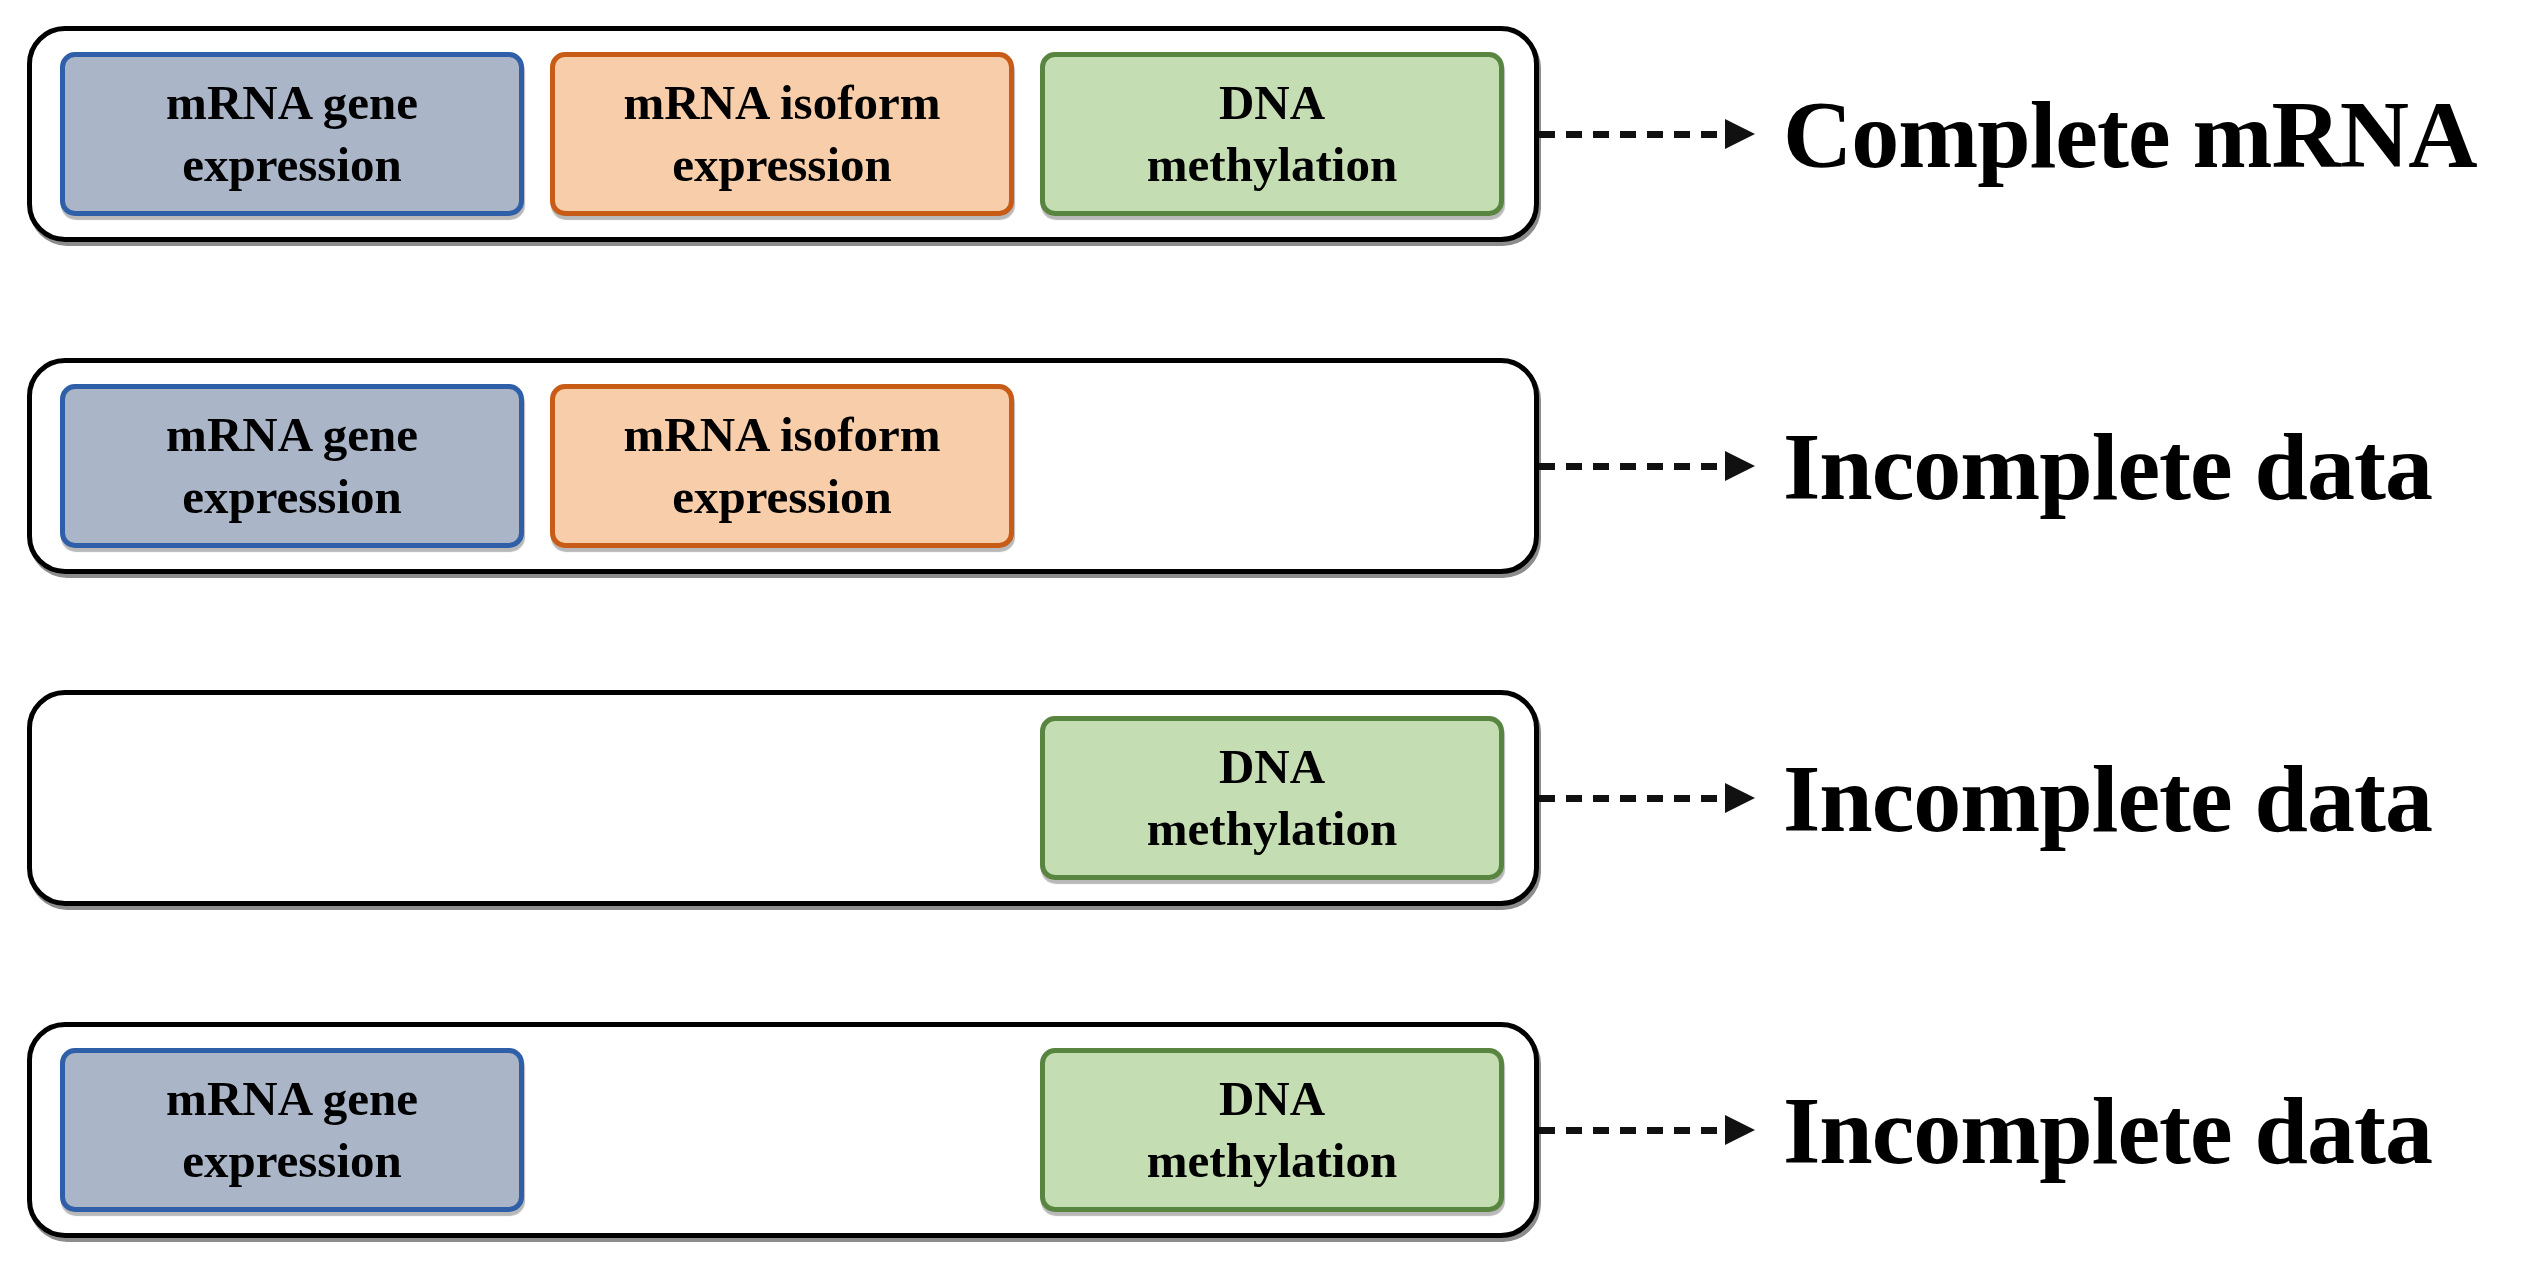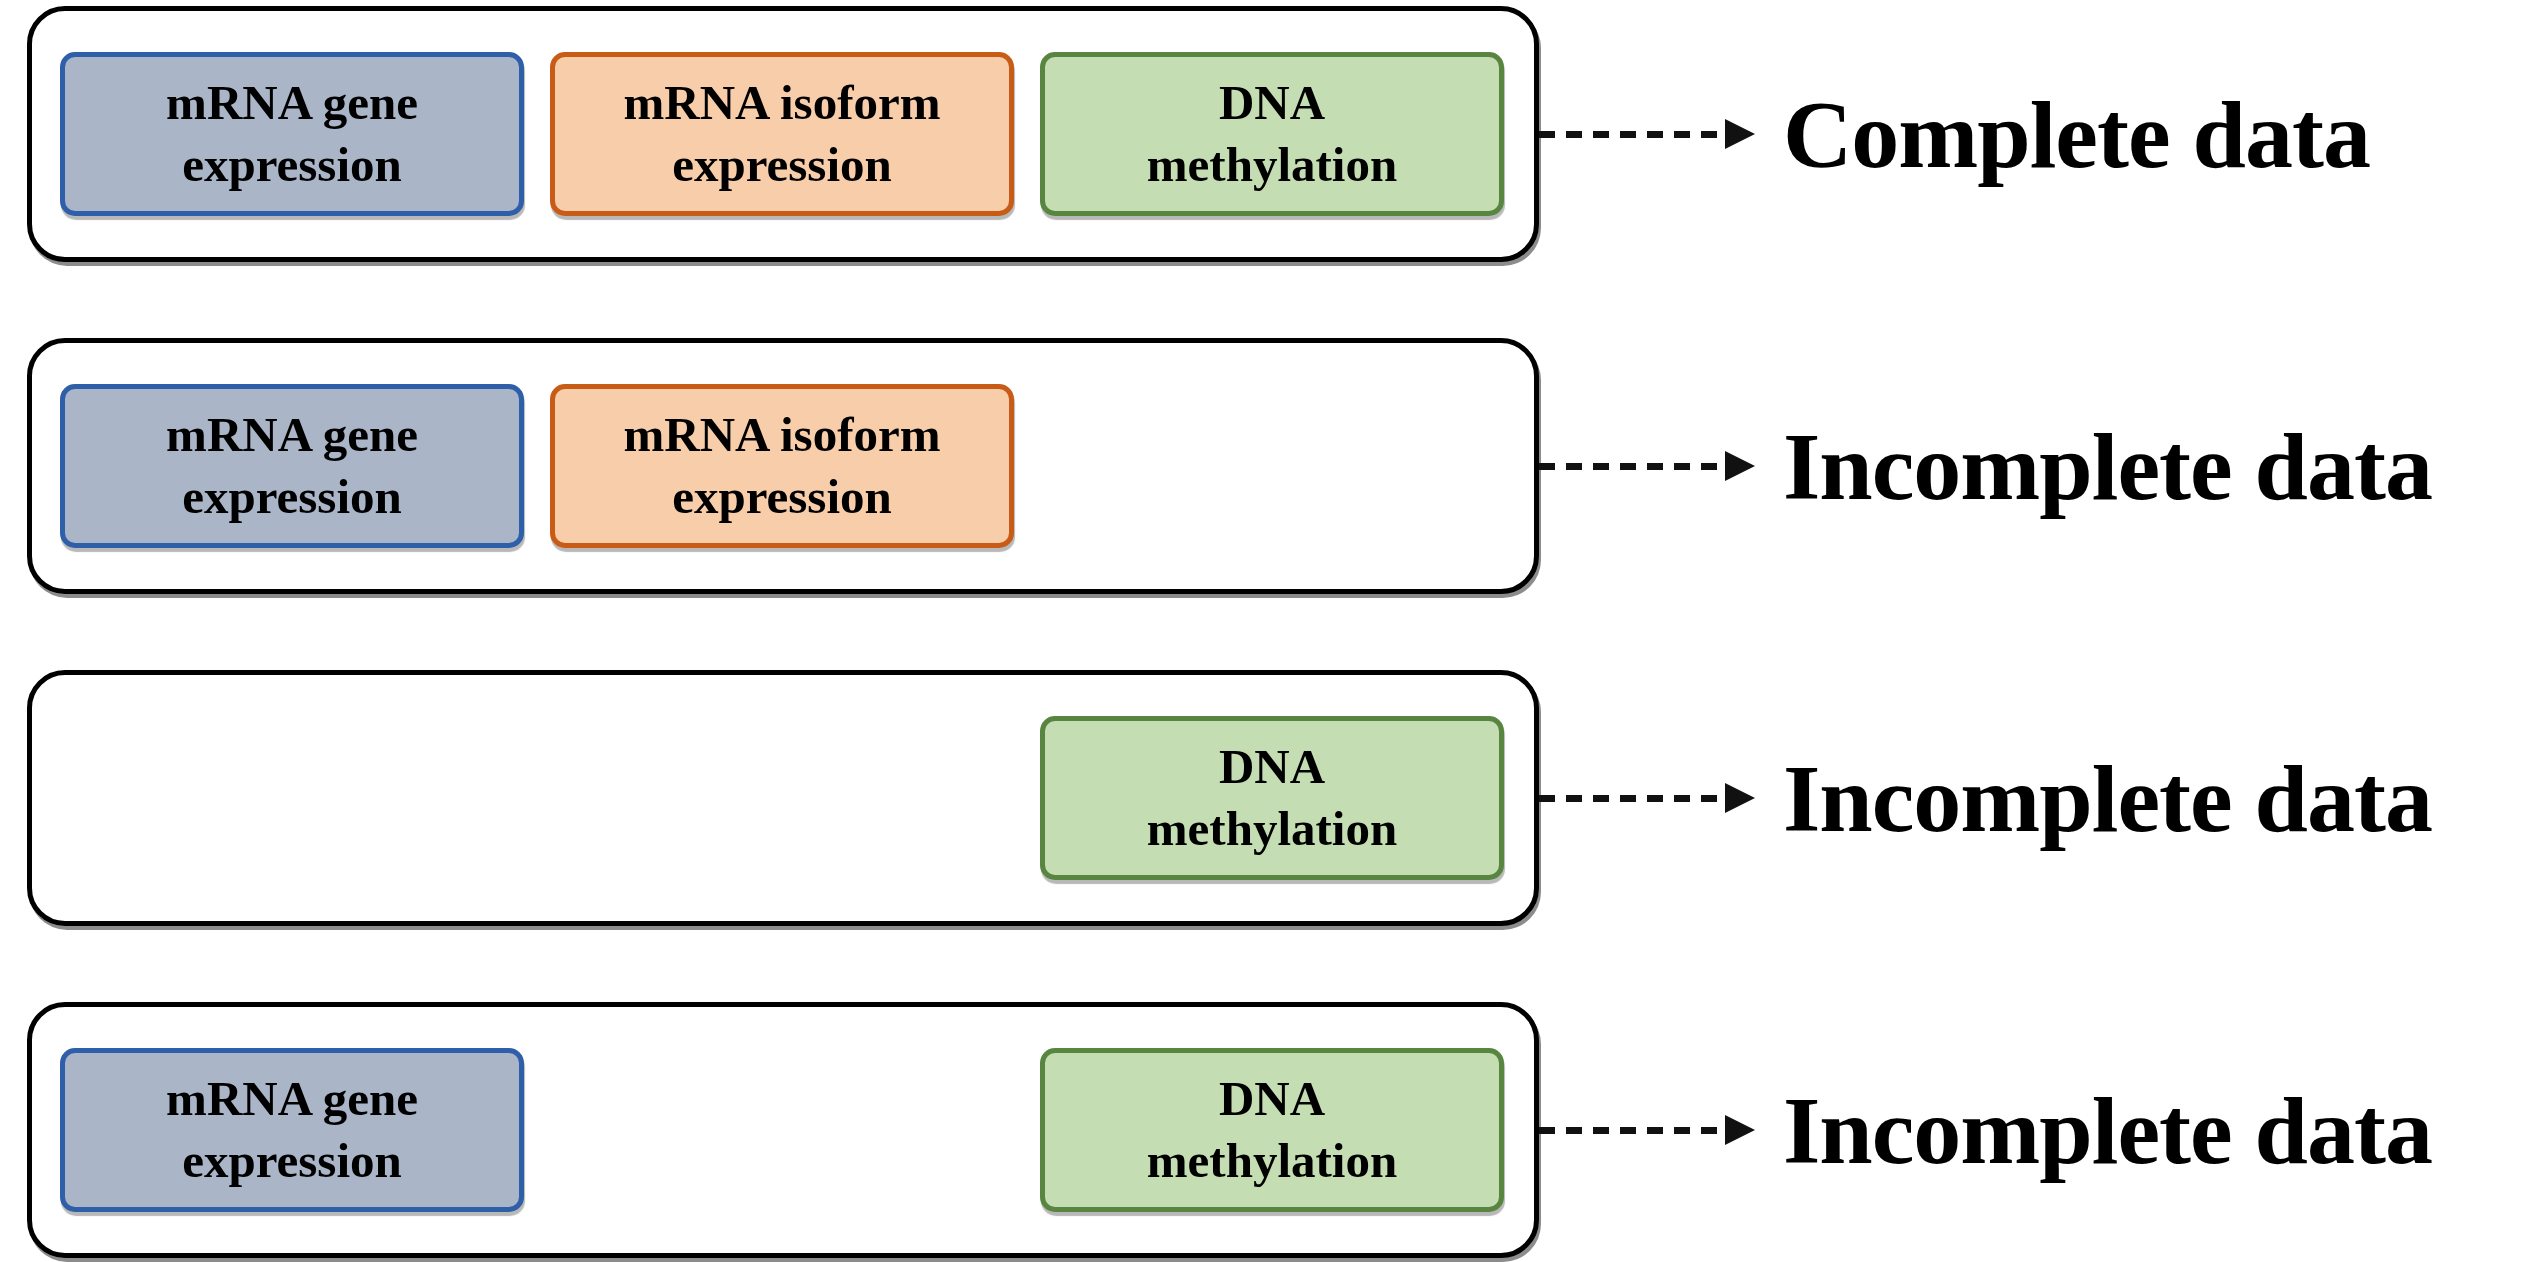--- a/index.html
+++ b/index.html
@@ -19,21 +19,21 @@
   .row {
     display: flex;
     align-items: center;
     height: 228px;
     margin-bottom: 104px;
   }
   .row:last-child { margin-bottom: 0; }
 
   .container {
     width: 1512px;
-    height: 256px;
+    height: 216px;
     box-sizing: border-box;
     border: 5px solid var(--outline, #000);
     border-radius: 38px;
     background: #ffffff;
     display: flex;
     align-items: center;
     gap: 26px;
     padding: 0 28px;
     flex: 0 0 auto;
     box-shadow: 2px 4px 0 rgba(0,0,0,0.45);
@@ -108,21 +108,21 @@
         </div>
         <div class="slot block" style="background: rgb(197, 221, 178); border-color: rgb(88, 133, 64);">
           <div class="block-line">DNA</div>
           <div class="block-line">methylation</div>
         </div>
       </div>
     <div class="arrow-group">
       <div class="dash"></div>
       <div class="head"></div>
     </div>
-    <div class="row-label">Complete data</div>
+    <div class="row-label">Complete mRNA</div>
   </div>
 
   <div class="row">
     <div class="container">
         <div class="slot block" style="background: rgb(170, 181, 200); border-color: rgb(46, 95, 168);">
           <div class="block-line">mRNA gene</div>
           <div class="block-line">expression</div>
         </div>
         <div class="slot block" style="background: rgb(247, 205, 170); border-color: rgb(200, 92, 23);">
           <div class="block-line">mRNA isoform</div>

